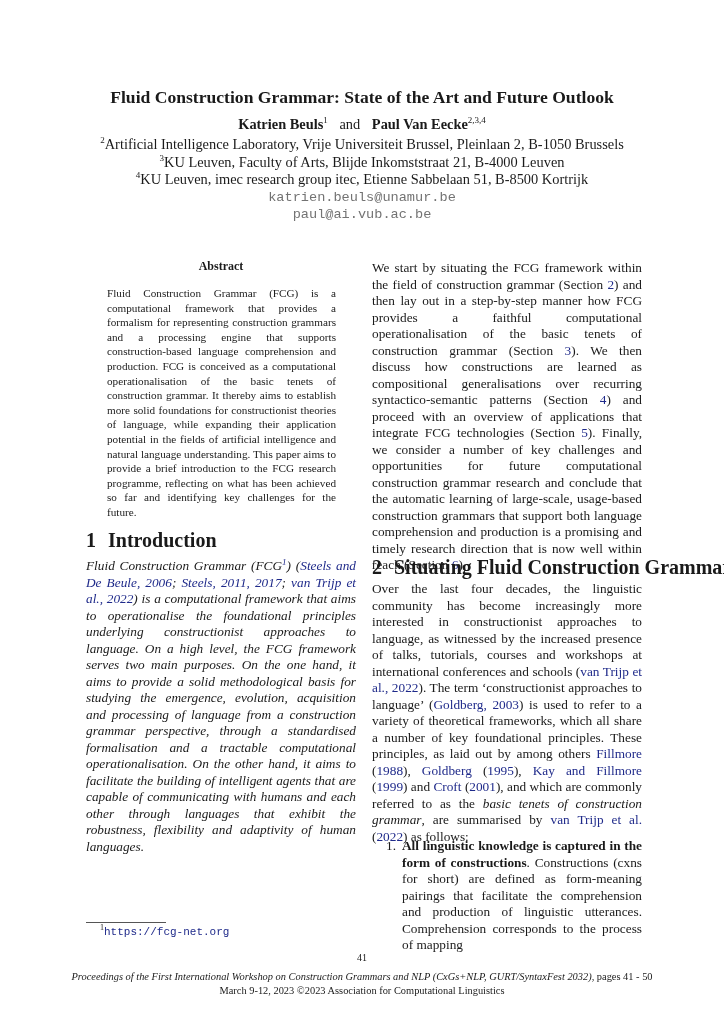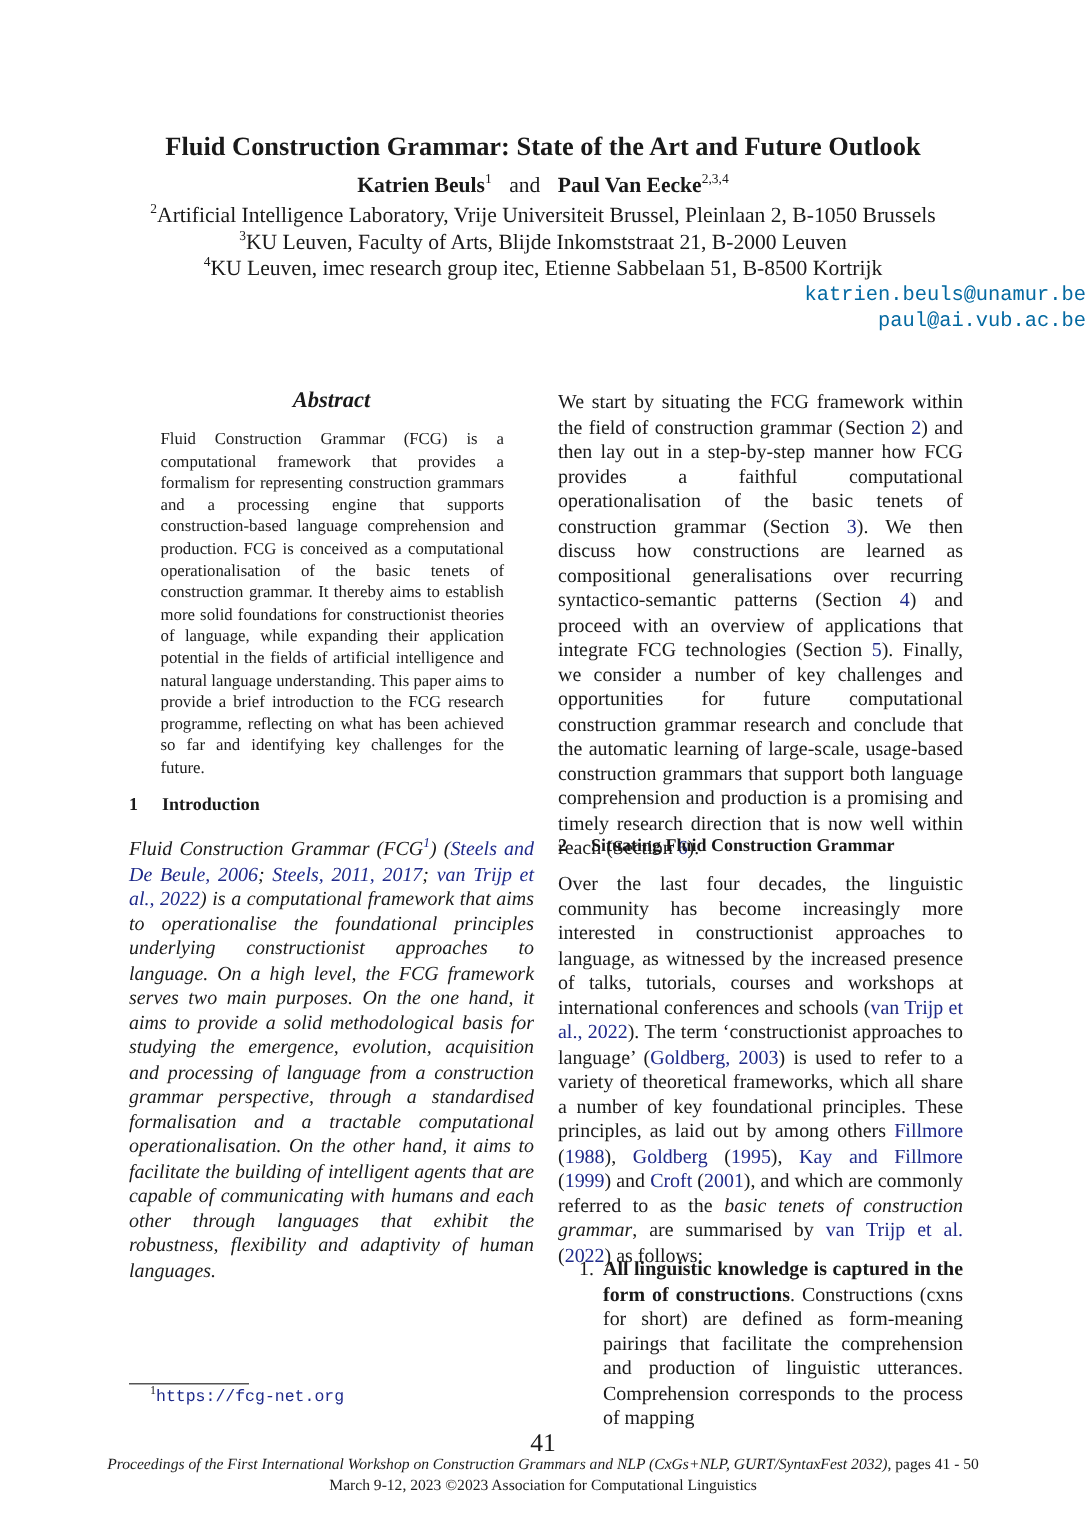--- a/index.html
+++ b/index.html
@@ -16,66 +16,66 @@
     font-size: 14.4px; line-height: 16px;
   }
   .authors b { font-weight: bold; }
   .authors .and { margin: 0 8px; }
   sup { font-size: 9px; vertical-align: super; line-height: 0; }
   .affils {
     position: absolute; left: 0; top: 136px; width: 724px; text-align: center;
     font-size: 14.4px; line-height: 17.6px;
   }
   .affils div { white-space: nowrap; }
-  .email { font-family: "Liberation Mono", "DejaVu Sans Mono", monospace; font-size: 13.6px; color: #0369a1; text-align: right; }
+  .email { font-family: "Liberation Mono", "DejaVu Sans Mono", monospace; font-size: 13.6px; color: #737373; }
 
   .col { position: absolute; font-size: 13.3px; line-height: 16.5px; text-align: justify; }
   .col-left { left: 86px; width: 270px; font-style: italic; }
   .col-right { left: 372px; width: 270px; }
 
-  .abstract-head { position: absolute; left: 86px; top: 259px; width: 270px; text-align: center; font-weight: bold; font-size: 15px; font-style: italic; }
+  .abstract-head { position: absolute; left: 86px; top: 259px; width: 270px; text-align: center; font-weight: bold; font-size: 12px; }
   .abstract-body {
     position: absolute; left: 107px; top: 286px; width: 229px;
     font-size: 11.2px; line-height: 14.6px; text-align: justify;
   }
 
-  .sec-head { position: absolute; font-weight: bold; font-size: 12px; white-space: nowrap; }
+  .sec-head { position: absolute; font-weight: bold; font-size: 20px; white-space: nowrap; }
   .sec-head .num { display: inline-block; width: 22px; }
 
   .link { color: #1f2a8a; }
   p { margin: 0; }
   .indent { text-indent: 14px; }
 
   .footnote-rule { position: absolute; left: 86px; top: 922px; width: 80px; height: 0; border-top: 1px solid #555; }
   .footnote { position: absolute; left: 100px; top: 926px; font-size: 11px; color: #1f2a8a; font-family: "Liberation Mono", "DejaVu Sans Mono", monospace; }
   .footnote sup { color: #1a1a1a; font-family: "Liberation Serif", serif; font-size: 8px; }
 
   .list { position: absolute; left: 372px; top: 838px; width: 270px; font-size: 13.3px; line-height: 16.5px; text-align: justify; }
   .list-item { display: flex; }
   .list-num { width: 30px; flex: none; text-align: right; padding-right: 6px; box-sizing: border-box; }
   .list-text { flex: 1; }
 
-  .page-num { position: absolute; left: 0; top: 952px; width: 724px; text-align: center; font-size: 17px; }
+  .page-num { position: absolute; left: 0; top: 952px; width: 724px; text-align: center; font-size: 10px; }
   .proceedings { position: absolute; left: 0; top: 970px; width: 724px; text-align: center; font-size: 10.4px; line-height: 14px; }
   .proceedings i { font-style: italic; }
 </style>
 </head>
 <body>
 
 <div class="title">Fluid Construction Grammar: State of the Art and Future Outlook</div>
 
 <div class="authors">
   <b>Katrien Beuls</b><sup>1</sup>
   <span class="and">and</span>
   <b>Paul Van Eecke</b><sup>2,3,4</sup>
 </div>
 
 <div class="affils">
   <div><sup>2</sup><span>Artificial Intelligence Laboratory, Vrije Universiteit Brussel, Pleinlaan 2, B-1050 Brussels</span></div>
-  <div><sup>3</sup><span>KU Leuven, Faculty of Arts, Blijde Inkomststraat 21, B-2000 Leuven</span></div>
+  <div><sup>3</sup><span>KU Leuven, Faculty of Arts, Blijde Inkomststraat 21, B-4000 Leuven</span></div>
   <div><sup>4</sup><span>KU Leuven, imec research group itec, Etienne Sabbelaan 51, B-8500 Kortrijk</span></div>
   <div class="email">katrien.beuls@unamur.be</div>
   <div class="email">paul@ai.vub.ac.be</div>
 </div>
 
 <div class="abstract-head">Abstract</div>
 <div class="abstract-body">Fluid Construction Grammar (FCG) is a computational framework that provides a formalism for representing construction grammars and a processing engine that supports construction-based language comprehension and production. FCG is conceived as a computational operationalisation of the basic tenets of construction grammar.  It thereby aims to establish more solid foundations for constructionist theories of language, while expanding their application potential in the fields of artificial intelligence and natural language understanding. This paper aims to provide a brief introduction to the FCG research programme, reflecting on what has been achieved so far and identifying key challenges for the future.</div>
 
 <div class="sec-head" style="left:86px; top:529px;">
   <span class="num">1</span><span>Introduction</span>

